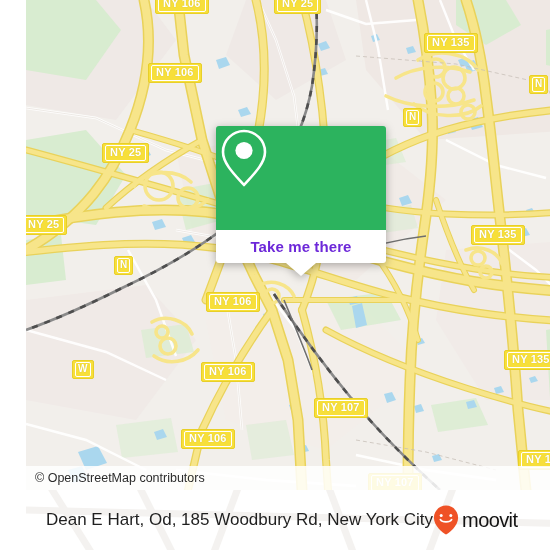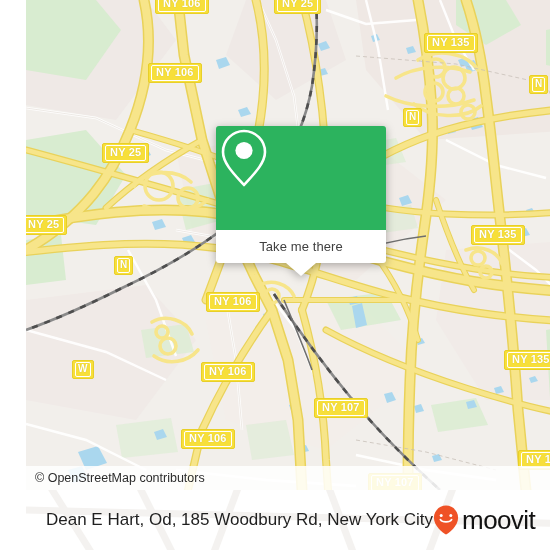--- a/index.html
+++ b/index.html
@@ -85,23 +85,24 @@
   }
   #callout-white {
     height: 33px;
     background: #ffffff;
     border-radius: 0 0 3px 3px;
     display: flex;
     align-items: center;
     justify-content: center;
   }
   #callout-label {
-    color: #404040;
-    font-size: 13px;
+    color: #6d28d9;
+    font-size: 15px;
     letter-spacing: .1px;
+    font-weight: bold;
   }
   #callout-tail {
     position: absolute;
     left: 50%;
     top: 137px;
     margin-left: -15px;
     width: 0;
     height: 0;
     border-left: 15px solid transparent;
     border-right: 15px solid transparent;
@@ -162,21 +163,21 @@
     z-index: 2;
   }
   #brand-pin {
     width: 26px;
     height: 30px;
     margin-right: 3px;
     flex: none;
   }
   #brand-name {
     color: #121212;
-    font-size: 26px;
+    font-size: 20px;
     letter-spacing: -0.6px;
     line-height: 1;
     font-weight: normal;
   }
 </style>
 </head>
 <body>
 
 <div id="app">
 

